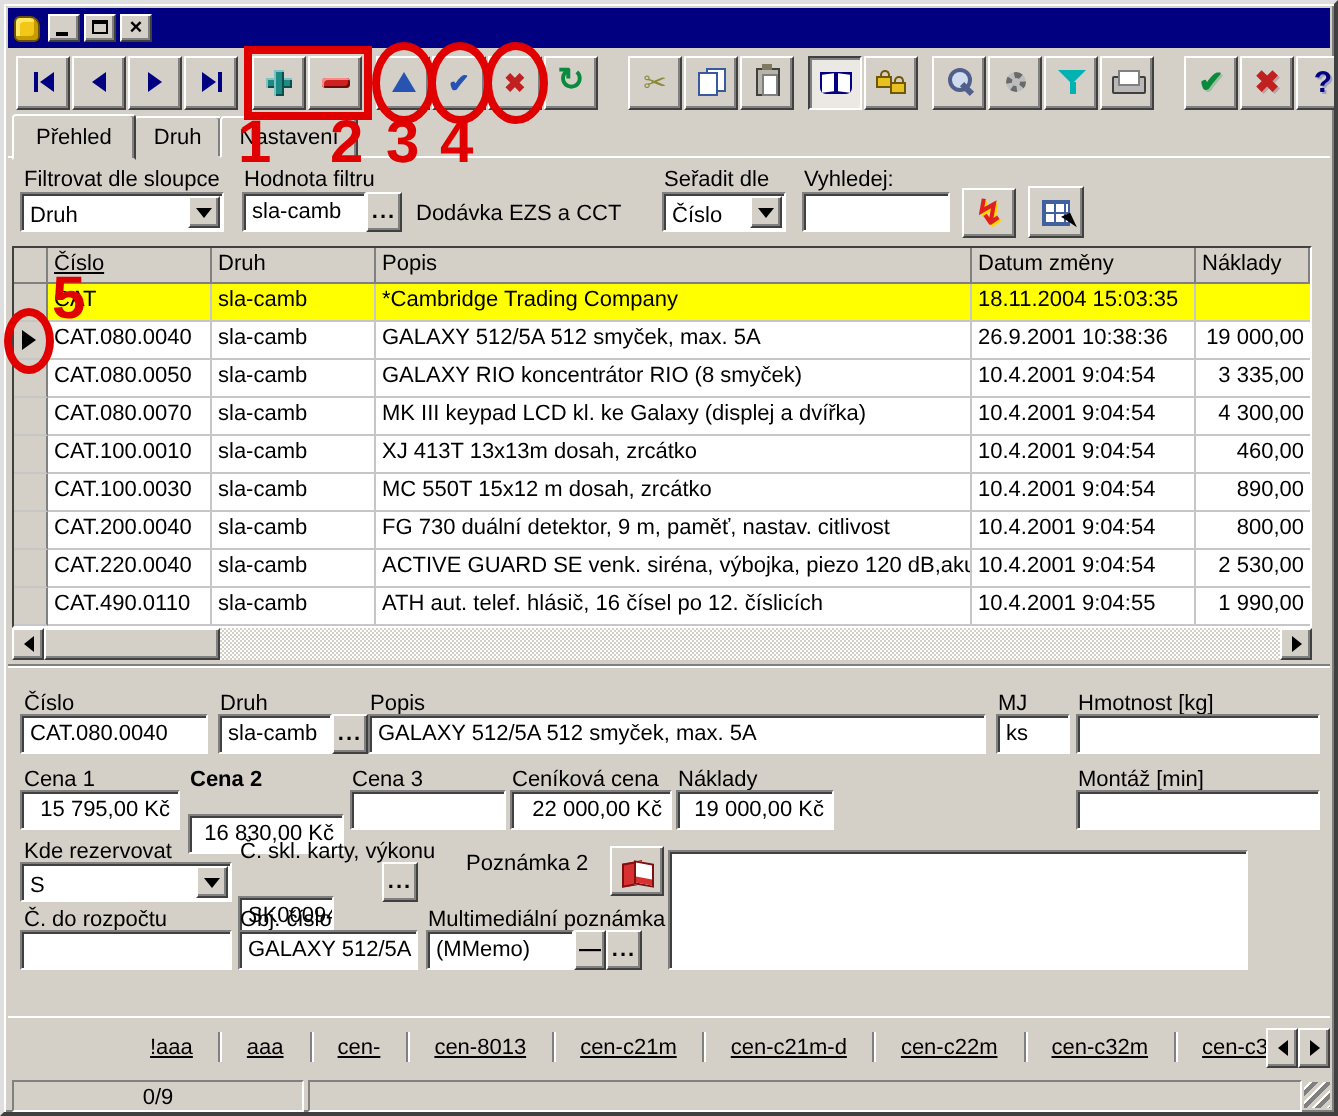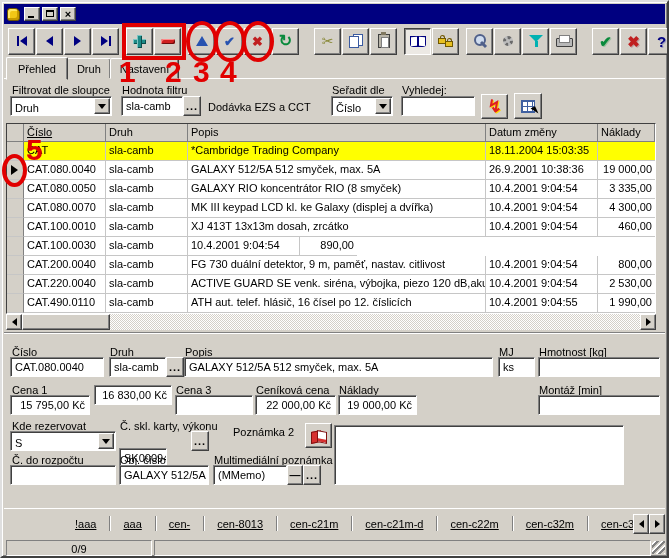--- a/index.html
+++ b/index.html
@@ -382,20 +382,21 @@
       <div class="td c1">CAT.100.0010</div>
       <div class="td c2">sla-camb</div>
       <div class="td c3">XJ 413T 13x13m dosah, zrcátko</div>
       <div class="td c4">10.4.2001 9:04:54</div>
       <div class="td c5">460,00</div>
     </div>
     <div class="tr">
       <div class="td c-sel"></div>
       <div class="td c1">CAT.100.0030</div>
       <div class="td c2">sla-camb</div>
+      <div class="td c3">MC 550T 15x12 m dosah, zrcátko</div>
       <div class="td c4">10.4.2001 9:04:54</div>
       <div class="td c5">890,00</div>
     </div>
     <div class="tr">
       <div class="td c-sel"></div>
       <div class="td c1">CAT.200.0040</div>
       <div class="td c2">sla-camb</div>
       <div class="td c3">FG 730 duální detektor, 9 m, paměť, nastav. citlivost</div>
       <div class="td c4">10.4.2001 9:04:54</div>
       <div class="td c5">800,00</div>
@@ -442,21 +443,21 @@
     <div class="flabel" style="left:183px; top:12px;">Popis</div>
     <div class="field" style="left:182px; top:23px; width:309px;">GALAXY 512/5A 512 smyček, max. 5A</div>
     <div class="flabel" style="left:497px; top:12px;">MJ</div>
     <div class="field" style="left:496px; top:23px; width:37px;">ks</div>
     <div class="flabel" style="left:537px; top:12px;">Hmotnost [kg]</div>
     <div class="field" style="left:536px; top:23px; width:122px;"></div>
 
     <div class="flabel" style="left:10px; top:50px;">Cena 1</div>
     <div class="field num" style="left:8px; top:61px; width:80px;">15 795,00 Kč</div>
     <div class="flabel" style="left:93px; top:50px;font-weight:bold;">Cena 2</div>
-    <div class="field num" style="left:92px; top:51px; width:78px;">16 830,00 Kč</div>
+    <div class="field num" style="left:92px; top:73px; width:78px;">16 830,00 Kč</div>
     <div class="flabel" style="left:174px; top:50px;">Cena 3</div>
     <div class="field num" style="left:173px; top:61px; width:78px;"></div>
     <div class="flabel" style="left:254px; top:50px;">Ceníková cena</div>
     <div class="field num" style="left:253px; top:61px; width:81px;">22 000,00 Kč</div>
     <div class="flabel" style="left:337px; top:50px;">Náklady</div>
     <div class="field num" style="left:336px; top:61px; width:79px;">19 000,00 Kč</div>
     <div class="flabel" style="left:537px; top:50px;">Montáž [min]</div>
     <div class="field num" style="left:536px; top:61px; width:122px;"></div>
 
     <div class="flabel" style="left:10px; top:86px;">Kde rezervovat</div>

